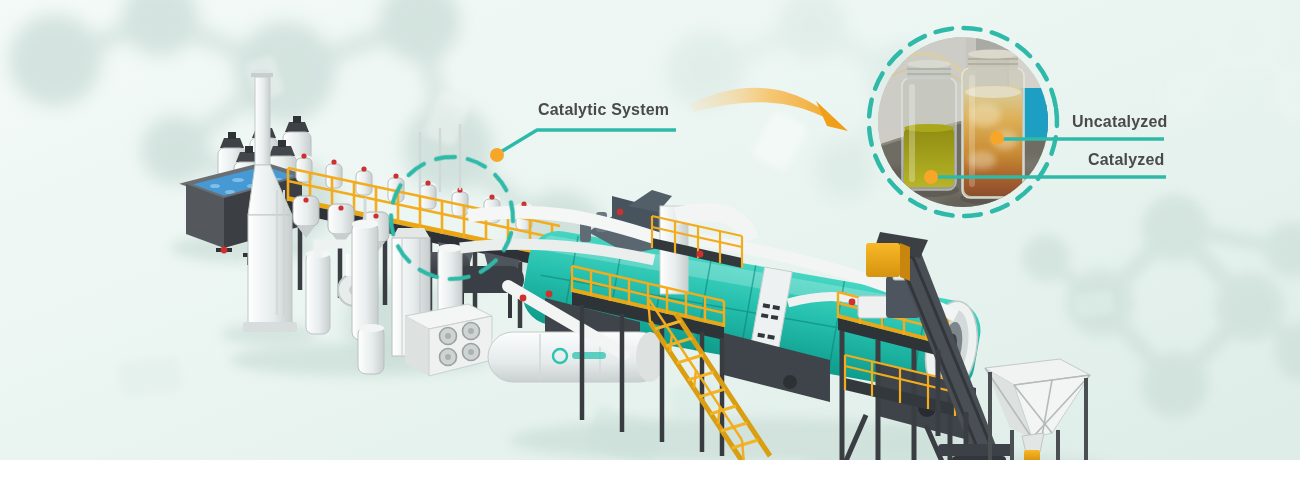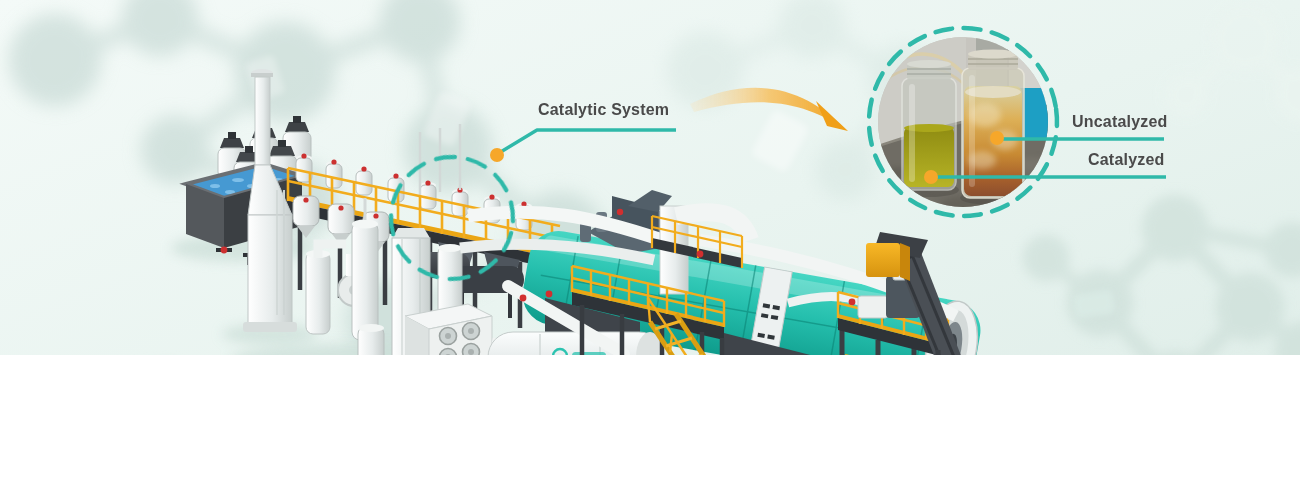--- a/index.html
+++ b/index.html
@@ -1,17 +1,17 @@
 <!DOCTYPE html>
 <html><head>
 <meta charset="utf-8">
 <style>
   html,body{margin:0;padding:0;background:#ffffff;}
   .stage{
-    position:relative;width:1300px;height:355px;overflow:hidden;
+    position:relative;width:1300px;height:460px;overflow:hidden;
     font-family:"Liberation Sans",sans-serif;
     background:linear-gradient(135deg,#f4faf8 0%,#e9f4f0 45%,#dfeeE9 100%);
   }
   .stage svg{position:absolute;left:0;top:0;}
   .callout-label{
     position:absolute;font-weight:700;color:#4a4a4a;
     font-size:16px;letter-spacing:.2px;line-height:1.15;white-space:nowrap;
   }
   #lbl-catalytic{left:538px;top:101px;}
   #lbl-uncatalyzed{left:1072px;top:113px;}

